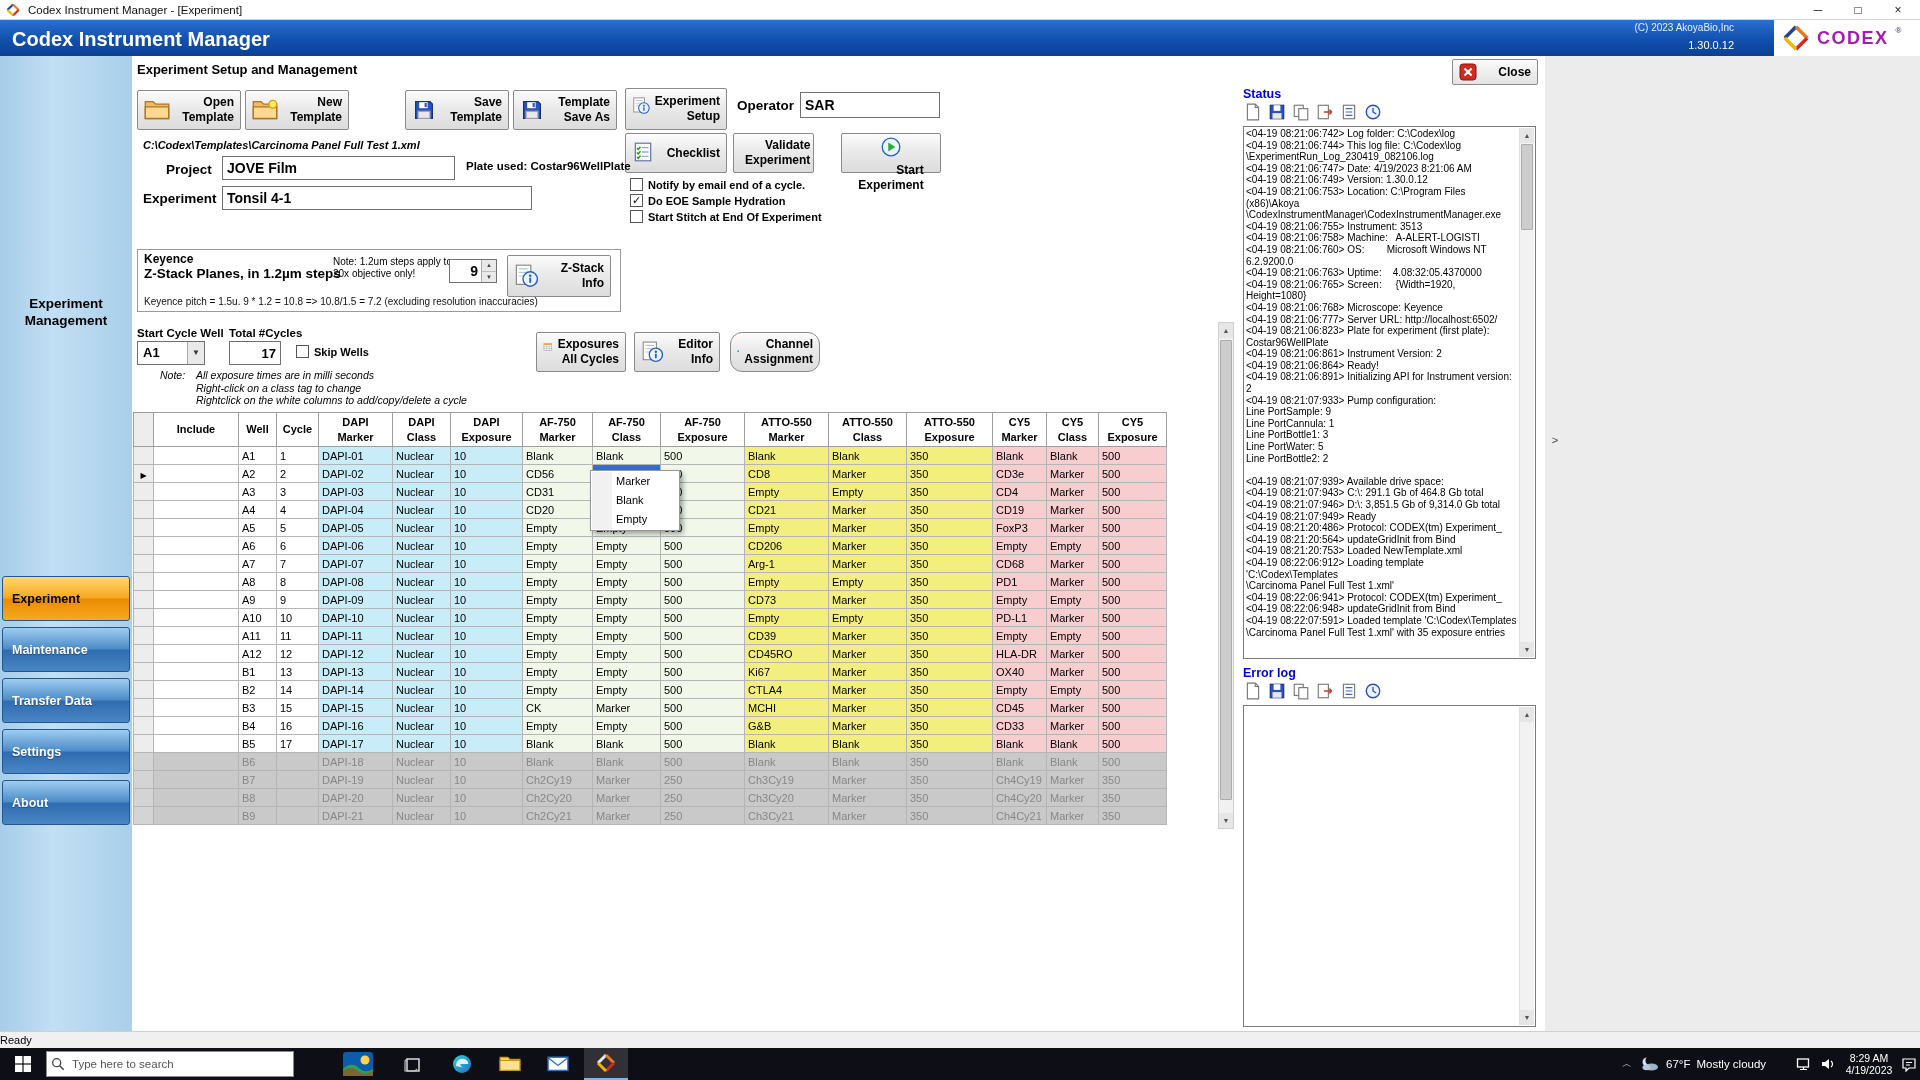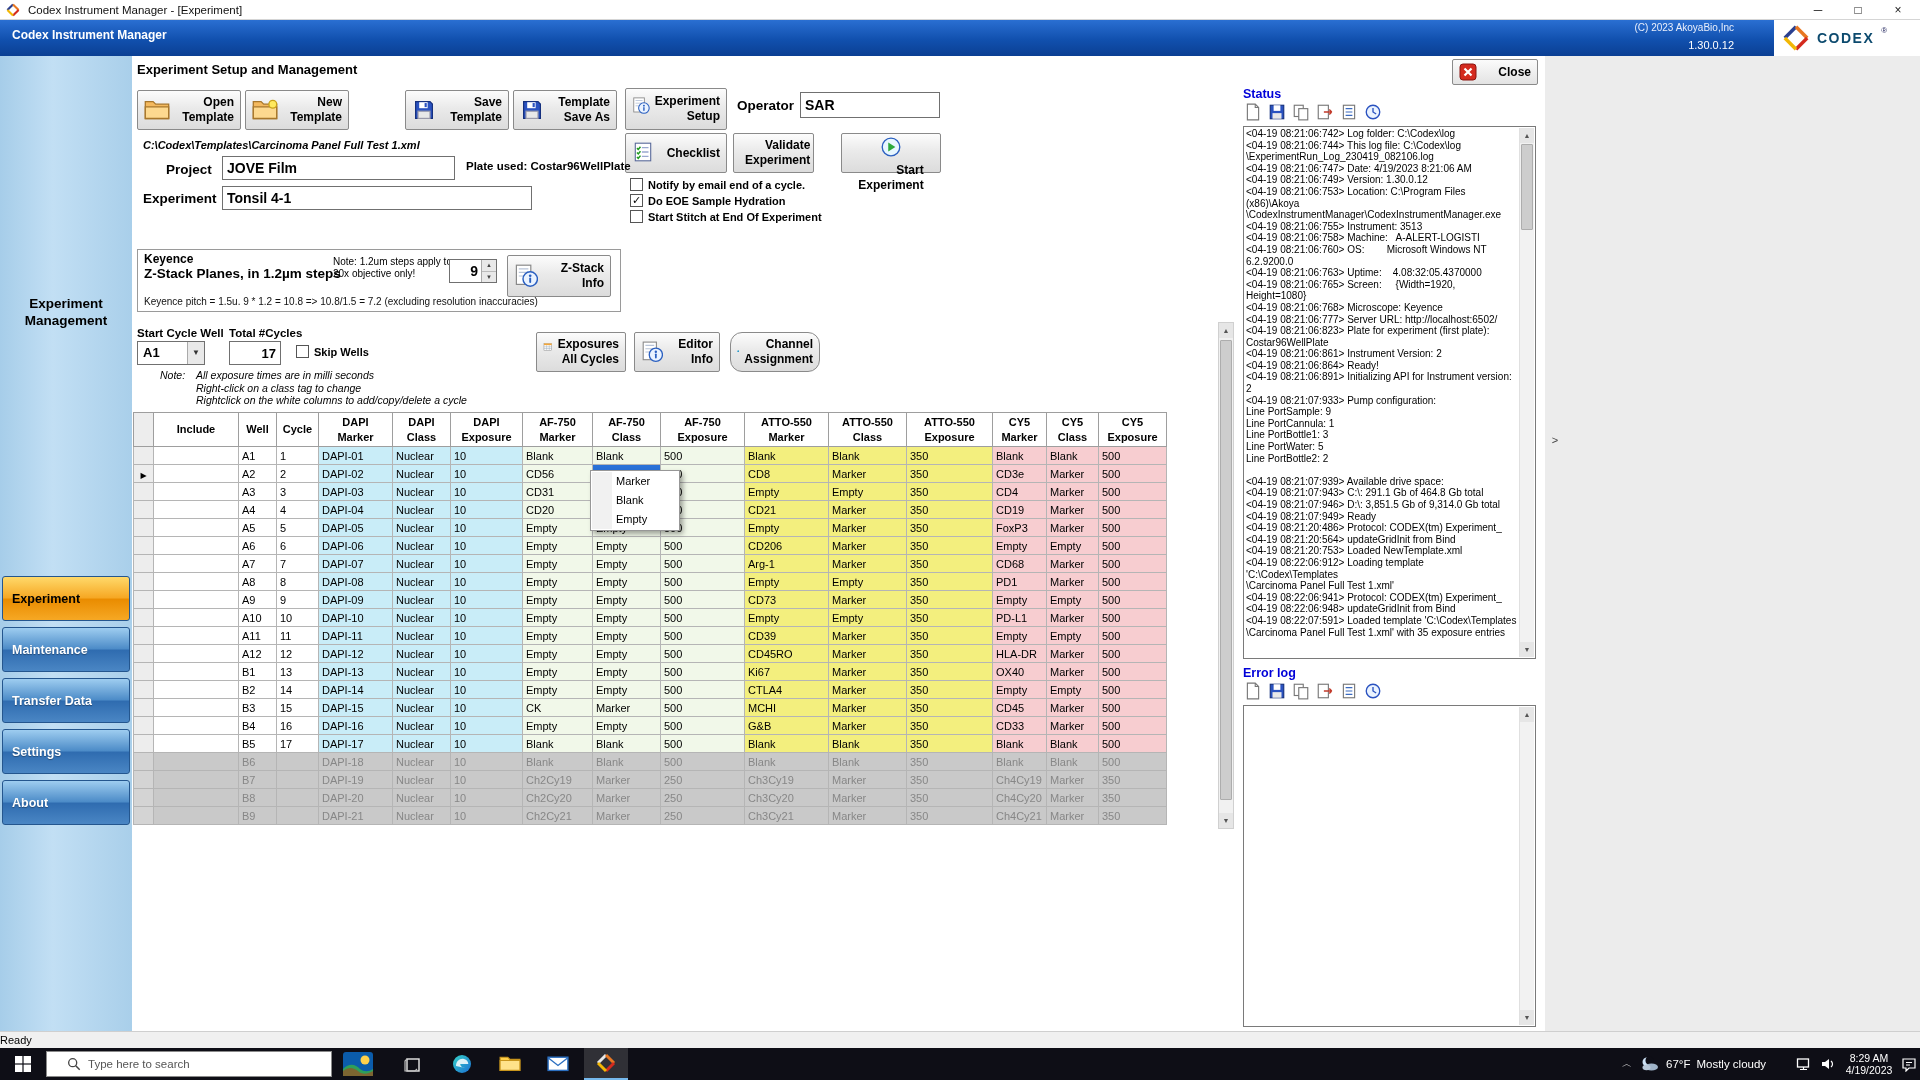--- a/index.html
+++ b/index.html
@@ -9,25 +9,25 @@
 
 
 #titlebar{position:absolute;left:0;top:0;width:1920px;height:20px;background:#fff;border-bottom:1px solid #d5d5d5;display:flex;align-items:center;}
 #title-icon{width:14px;height:14px;margin-left:6px;}
 #title-text{font-size:11.5px;margin-left:8px;color:#111;}
 #win-btns{position:absolute;right:2px;top:0;height:20px;display:flex;}
 .win-btn{width:40px;height:20px;display:flex;align-items:center;justify-content:center;font-size:12px;color:#222;cursor:pointer;}
 
 
 #header{position:absolute;left:0;top:20px;width:1920px;height:36px;background:linear-gradient(180deg,#2a6fd2 0%,#1150ae 55%,#0b3f93 100%);}
-#header-title{position:absolute;left:12px;top:8px;color:#fff;font-size:12px;font-weight:bold;}
+#header-title{position:absolute;left:12px;top:8px;color:#fff;font-size:20px;font-weight:bold;}
 #header-copy{position:absolute;right:186px;top:2px;color:#e9effc;font-size:10px;}
 #header-ver{position:absolute;right:186px;top:19px;color:#fff;font-size:11px;}
 #logo-box{position:absolute;right:0;top:0;width:146px;height:36px;background:#fff;display:flex;align-items:center;gap:7px;padding-left:8px;}
-#logo-text{font-size:14px;font-weight:bold;color:#0c4a6e;letter-spacing:1.5px;}
+#logo-text{font-size:18px;font-weight:bold;color:#a21caf;letter-spacing:1.5px;}
 #logo-reg{font-size:8px;color:#23265e;align-self:flex-start;margin-top:6px;}
 
 
 #sidebar{position:absolute;left:0;top:56px;width:132px;height:975px;background:linear-gradient(90deg,#a6cde9,#c2dff4 40%,#a9cfea);}
 #sidebar-label{position:absolute;left:0;top:240px;width:132px;text-align:center;font-weight:bold;font-size:13.5px;white-space:pre-line;line-height:1.25;}
 #sidebar-buttons{position:absolute;left:2px;top:520px;width:128px;display:flex;flex-direction:column;gap:6px;}
 .side-btn{height:45px;border:1px solid #24568e;border-radius:3px;background:linear-gradient(180deg,#9ecdf0 0%,#4d8cc8 48%,#2f6cb0 52%,#4a86c4 100%);color:#fff;font-weight:bold;font-size:12.5px;display:flex;align-items:center;padding-left:9px;cursor:pointer;text-shadow:0 1px 1px rgba(0,0,0,.35);}
 .side-btn.active{background:linear-gradient(180deg,#ffd96a 0%,#f6a824 48%,#ea8c00 52%,#f6a824 100%);color:#000;text-shadow:none;}
 
 
@@ -132,21 +132,21 @@
 .boxscroll{position:absolute;top:1px;right:1px;bottom:1px;width:15px;background:#f2f2f2;border-left:1px solid #e0e0e0;}
 #expander{position:absolute;left:1548px;top:426px;width:14px;height:28px;font-size:11px;color:#444;display:flex;align-items:center;justify-content:center;cursor:pointer;}
 #error-title{position:absolute;left:1243px;top:666px;font-size:12.5px;font-weight:bold;color:#0000d8;}
 
 
 #statusbar{position:absolute;left:0;top:1031px;width:1920px;height:17px;background:#f0f0f0;border-top:1px solid #cfcfcf;font-size:11px;line-height:16px;padding-left:0;}
 
 
 #taskbar{position:absolute;left:0;top:1048px;width:1920px;height:32px;background:#0e0e16;}
 #start-btn{position:absolute;left:0;top:0;width:46px;height:32px;display:flex;align-items:center;justify-content:center;cursor:pointer;}
-#search-box{position:absolute;left:46px;top:3px;width:286px;height:26px;background:#fff;border:1px solid #8a8a8a;display:flex;align-items:center;gap:7px;padding-left:20px;}
+#search-box{position:absolute;left:46px;top:3px;width:248px;height:26px;background:#fff;border:1px solid #8a8a8a;display:flex;align-items:center;gap:7px;padding-left:4px;}
 #search-input{border:none;outline:none;font-size:11.5px;flex:1;font-family:inherit;background:transparent;color:#333;}
 #search-input::placeholder{color:#555;}
 .tb-icon{position:absolute;top:0;width:44px;height:32px;display:flex;align-items:center;justify-content:center;cursor:pointer;}
 #news-btn{left:336px;}
 #taskview-btn{left:390px;}
 #edge-btn{left:440px;}
 #explorer-btn{left:488px;}
 #mail-btn{left:536px;}
 #codex-btn{left:584px;background:rgba(255,255,255,.14);border-bottom:2px solid #76b9ed;}
 #tray-chevron{position:absolute;left:1616px;top:0;width:22px;height:32px;color:#eee;font-size:10px;display:flex;align-items:center;justify-content:center;cursor:pointer;}

